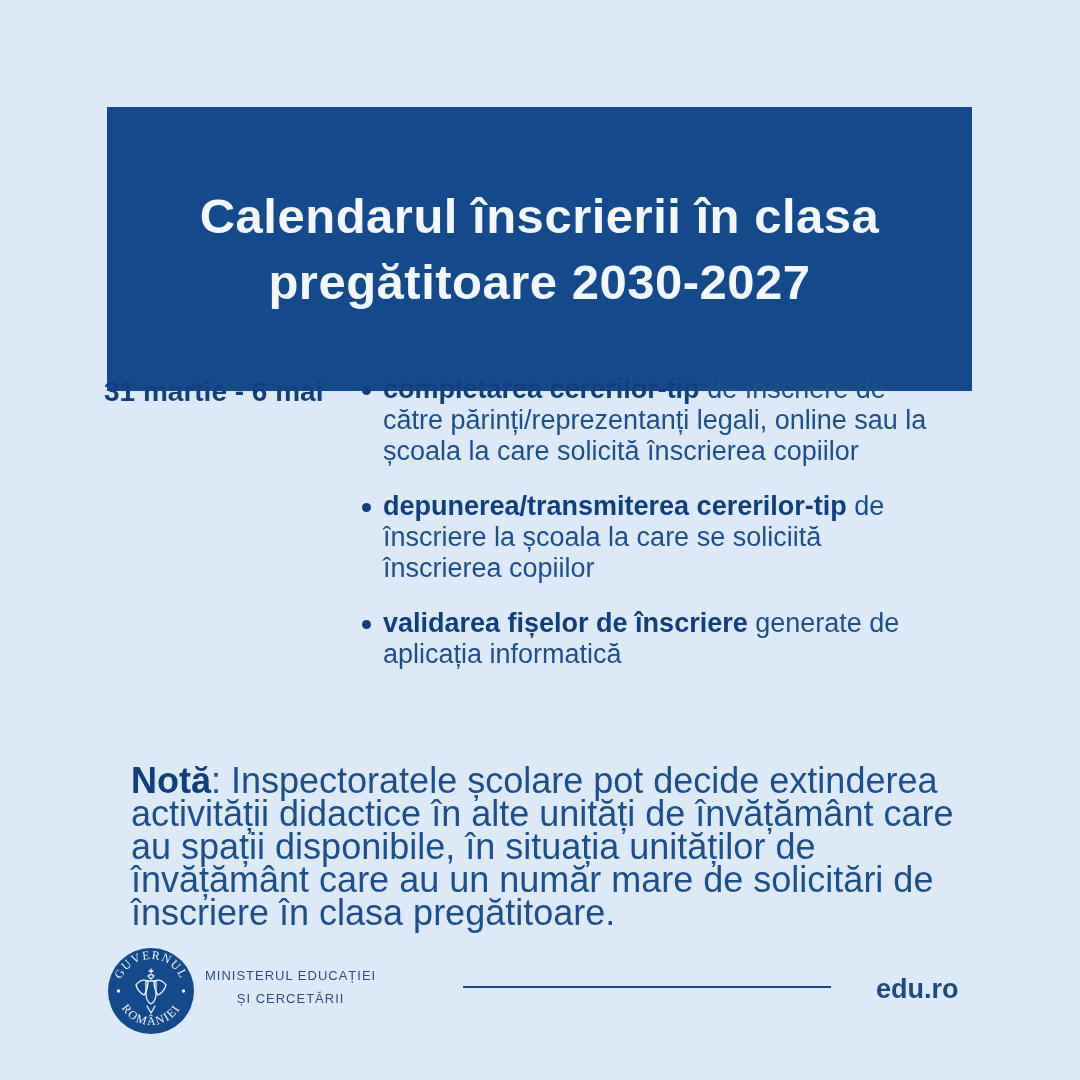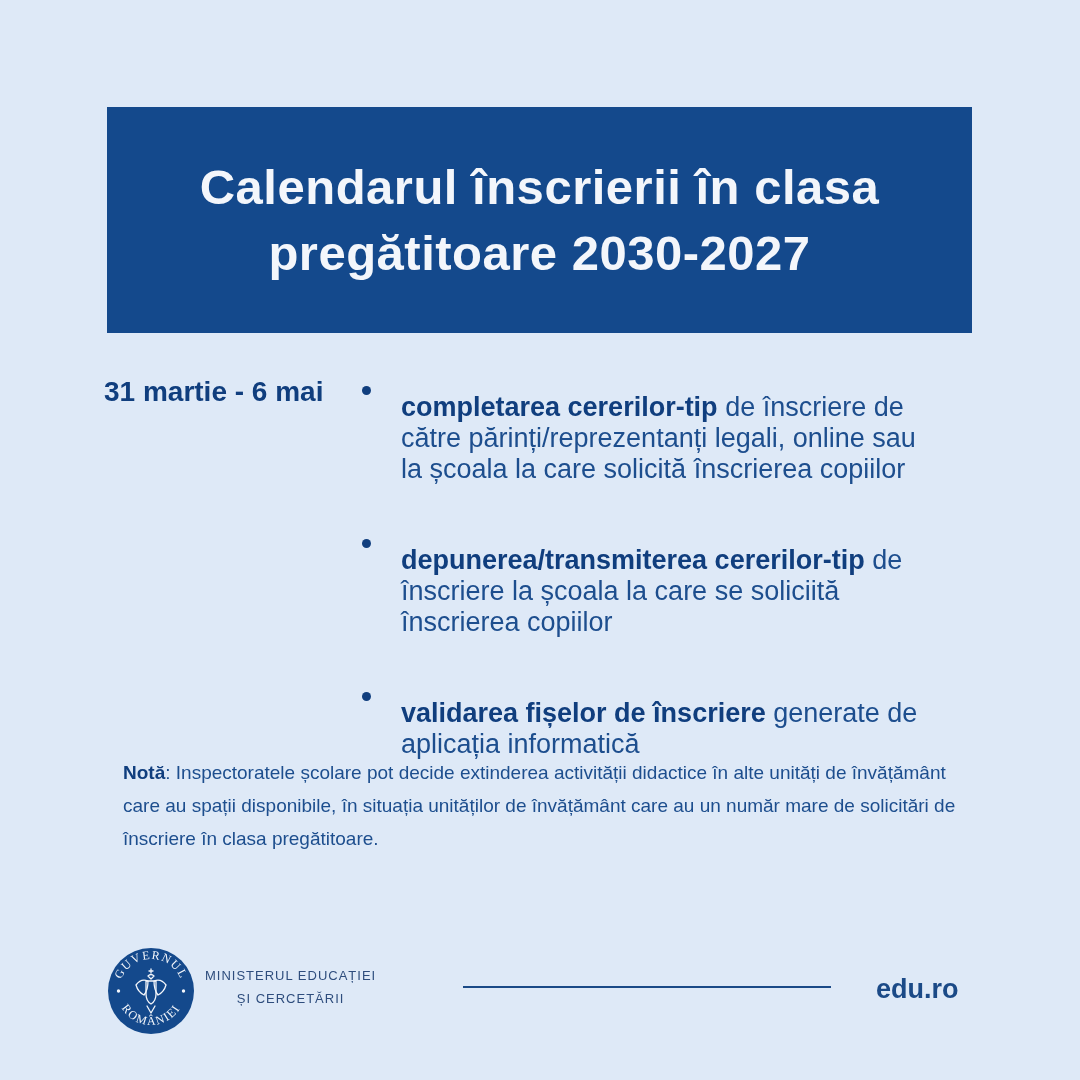--- a/index.html
+++ b/index.html
@@ -12,21 +12,21 @@
     width: 1080px;
     height: 1080px;
     background: var(--background, #dee9f7);
     overflow: hidden;
   }
 
   
   .title-band {
     position: absolute;
     left: 107px; top: 107px;
-    width: 865px; height: 226px;
+    width: 865px; height: 284px;
     background: var(--header_bg, #14498c);
     display: flex;
     flex-direction: column;
     justify-content: center;
     align-items: center;
   }
   .title-line {
     color: var(--header_text, #f3f6fb);
     font-size: 49px;
     font-weight: 700;
@@ -60,38 +60,38 @@
     margin-bottom: 24px;
   }
   .dot {
     flex: 0 0 auto;
     width: 9px; height: 9px;
     border-radius: 50%;
     background: var(--bold_text, #103e7e);
     margin: 12px 12px 0 4px;
   }
   .bullet-text {
-    margin: 18px;
+    margin: 0;
     width: 562px;
     font-size: 27px;
     line-height: 31px;
     color: var(--body_text, #1d4e8e);
   }
   .bullet-text strong {
     font-weight: 700;
     color: var(--bold_text, #103e7e);
   }
 
   
   .note {
     position: absolute;
     left: 115px; top: 748px;
     width: 845px;
-    margin: 8px;
-    font-size: 19px;
+    margin: 16px;
+    font-size: 36px;
     line-height: 33px;
     color: var(--body_text, #1d4e8e);
   }
   .note strong {
     font-weight: 700;
     color: var(--bold_text, #103e7e);
   }
 
   
   .footer { position: absolute; left: 0; top: 0; width: 100%; height: 100%; pointer-events: none; }

